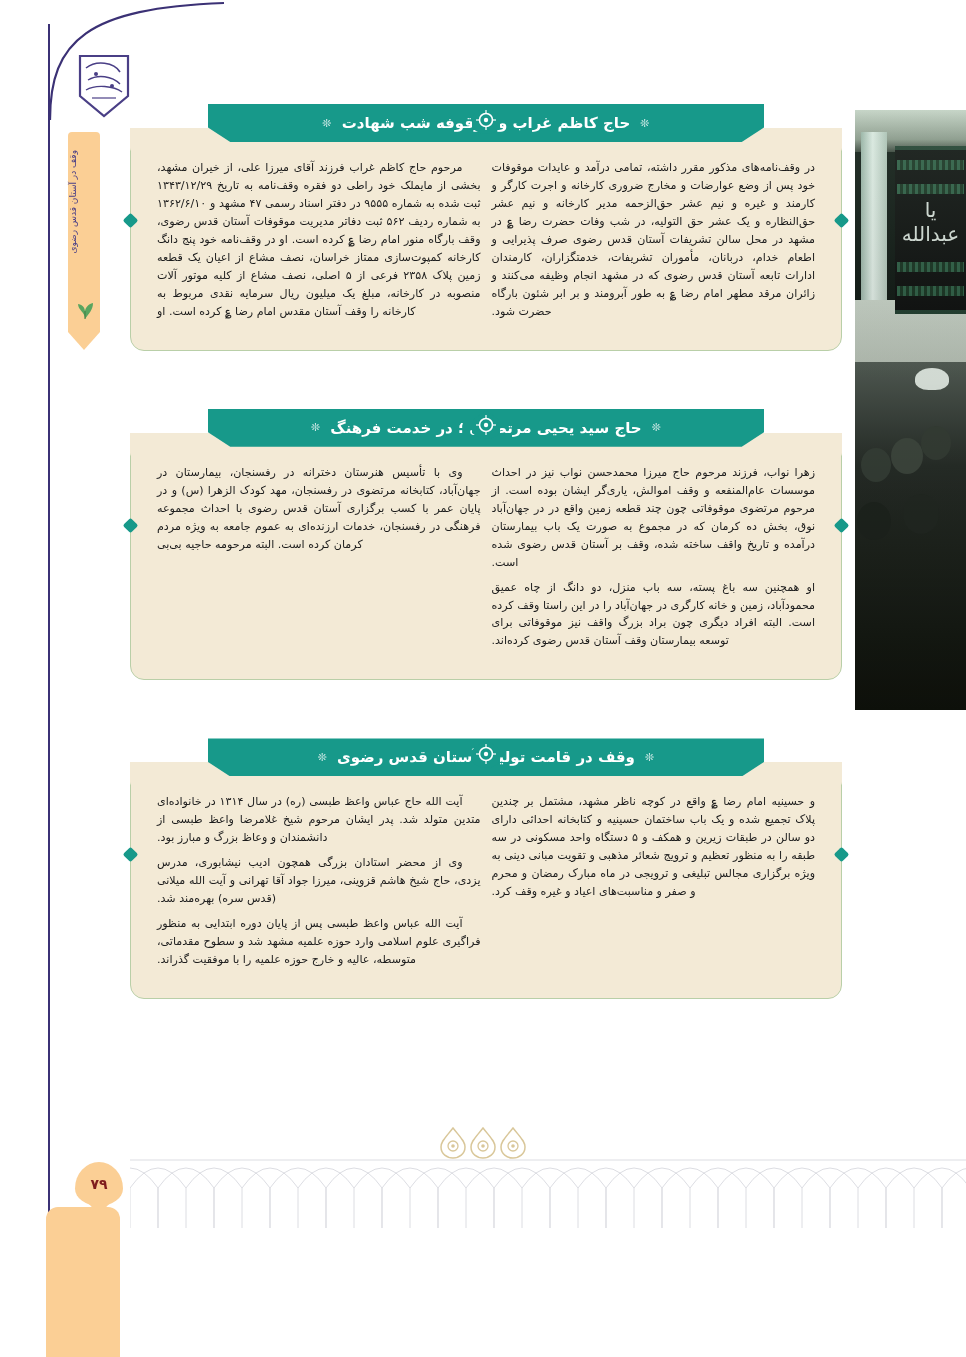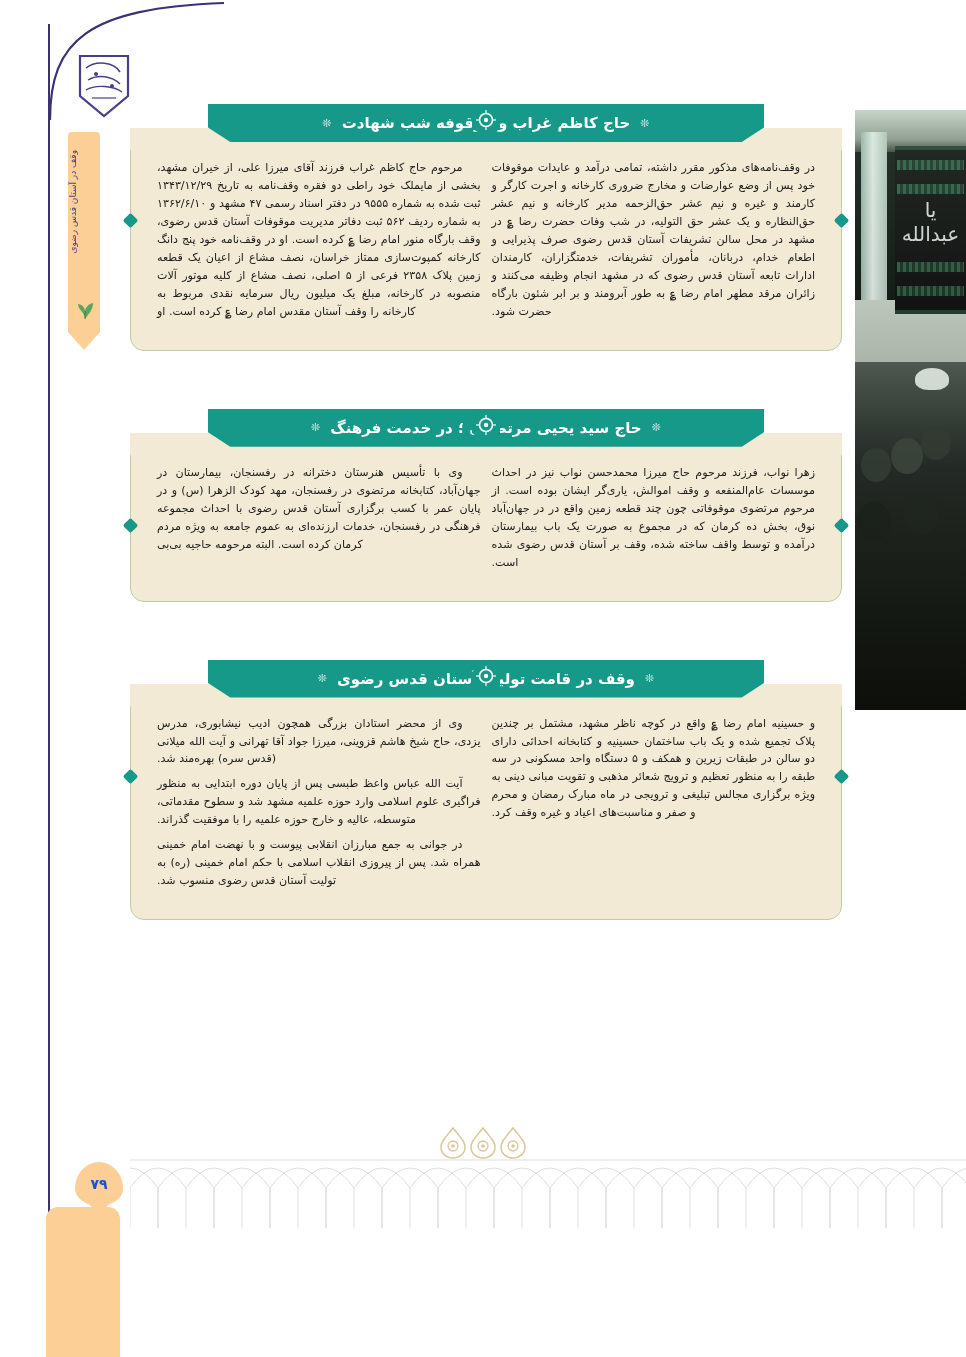--- a/index.html
+++ b/index.html
@@ -26,21 +26,21 @@
     transform:rotate(180deg);transform-origin:center;
     font-size:9px;color:#4a3f86;letter-spacing:.4px;direction:rtl;
     white-space:nowrap;
   }
   .tab-leaf{position:absolute;left:74px;top:296px;width:22px;height:24px;}
   .page-num-badge{
     position:absolute;left:75px;top:1162px;width:48px;height:44px;
     background:#fbcf95;
     border-radius:50% 50% 50% 50% / 60% 60% 40% 40%;
     display:flex;align-items:center;justify-content:center;
-    font-size:14px;color:#1d4ed8;font-weight:bold;
+    font-size:14px;color:#7f1d1d;font-weight:bold;
   }
   .page-num-badge:after{
     content:"";position:absolute;left:14px;bottom:-9px;width:0;height:0;
     border-left:10px solid transparent;border-right:10px solid transparent;
     border-top:11px solid #fbcf95;
   }
   .bottom-bar{
     position:absolute;left:46px;top:1207px;width:74px;height:150px;
     background:#fbcf95;border-radius:12px 12px 0 0;
   }
@@ -241,21 +241,22 @@
       <span class="flourish">❊</span>
     </div>
     <div class="panel">
       <span class="dot dot-l"></span>
       <span class="dot dot-r"></span>
       <div class="cols">
         <div class="col">
           <p class="first">وی با تأسیس هنرستان دخترانه در رفسنجان، بیمارستان در جهان‌آباد، کتابخانه مرتضوی در رفسنجان، مهد کودک الزهرا (س) و در پایان عمر با کسب برگزاری آستان قدس رضوی با احداث مجموعه فرهنگی در رفسنجان، خدمات ارزنده‌ای به عموم جامعه به ویژه مردم کرمان کرده است. البته مرحومه حاجیه بی‌بی</p>
         </div>
         <div class="col">
-          <p>زهرا نواب، فرزند مرحوم حاج میرزا محمدحسن نواب نیز در احداث موسسات عام‌المنفعه و وقف اموالش، یاری‌گر ایشان بوده است. از مرحوم مرتضوی موقوفاتی چون چند قطعه زمین واقع در در جهان‌آباد نوق، بخش ده کرمان که در مجموع به صورت یک باب بیمارستان درآمده و توسط واقف ساخته شده، وقف بر آستان قدس رضوی شده است.</p>
+          <p>زهرا نواب، فرزند مرحوم حاج میرزا محمدحسن نواب نیز در احداث موسسات عام‌المنفعه و وقف اموالش، یاری‌گر ایشان بوده است. از مرحوم مرتضوی موقوفاتی چون چند قطعه زمین واقع در در جهان‌آباد نوق، بخش ده کرمان که در مجموع به صورت یک باب بیمارستان درآمده و تاریخ واقف ساخته شده، وقف بر آستان قدس رضوی شده است.</p>
+          <p>او همچنین سه باغ پسته، سه باب منزل، دو دانگ از چاه عمیق محمودآباد، زمین و خانه کارگری در جهان‌آباد را در این راستا وقف کرده است. البته افراد دیگری چون براد بزرگ واقف نیز موقوفاتی برای توسعه بیمارستان وقف آستان قدس رضوی کرده‌اند.</p>
         </div>
       </div>
     </div>
   </div>
 
   <div class="section" style="margin-top:58px;">
     <div class="sec-ornament">
       <svg viewBox="0 0 34 34" width="34" height="34">
         <path d="M17 1 L31 12 L31 24 Q17 36 3 24 L3 12 Z" fill="#17998a"></path>
         <circle cx="17" cy="16" r="6.5" fill="none" stroke="#fff" stroke-width="1.6"></circle>
@@ -272,23 +273,23 @@
     <div class="ribbon">
       <span class="flourish">❊</span>
       <span>وقف در قامت تولیت آستان قدس رضوی</span>
       <span class="flourish">❊</span>
     </div>
     <div class="panel">
       <span class="dot dot-l"></span>
       <span class="dot dot-r"></span>
       <div class="cols">
         <div class="col">
+          <p class="first">آیت الله حاج عباس واعظ طبسی (ره) در سال ۱۳۱۴ در خانواده‌ای متدین متولد شد. پدر ایشان مرحوم شیخ غلامرضا واعظ طبسی از دانشمندان و وعاظ بزرگ و مبارز بود.</p>
           <p class="first">وی از محضر استادان بزرگی همچون ادیب نیشابوری، مدرس یزدی، حاج شیخ هاشم قزوینی، میرزا جواد آقا تهرانی و آیت الله میلانی (قدس سره) بهره‌مند شد.</p>
           <p class="first">آیت الله عباس واعظ طبسی پس از پایان دوره ابتدایی به منظور فراگیری علوم اسلامی وارد حوزه علمیه مشهد شد و سطوح مقدماتی، متوسطه، عالیه و خارج حوزه علمیه را با موفقیت گذراند.</p>
-          <p class="first">در جوانی به جمع مبارزان انقلابی پیوست و با نهضت امام خمینی همراه شد. پس از پیروزی انقلاب اسلامی با حکم امام خمینی (ره) به تولیت آستان قدس رضوی منسوب شد.</p>
         </div>
         <div class="col">
           <p>و حسینیه امام رضا ؏ واقع در کوچه ناظر مشهد، مشتمل بر چندین پلاک تجمیع شده و یک باب ساختمان حسینیه و کتابخانه احداثی دارای دو سالن در طبقات زیرین و همکف و ۵ دستگاه واحد مسکونی در سه طبقه را به منظور تعظیم و ترویج شعائر مذهبی و تقویت مبانی دینی به ویژه برگزاری مجالس تبلیغی و ترویجی در ماه مبارک رمضان و محرم و صفر و مناسبت‌های اعیاد و غیره وقف کرد.</p>
         </div>
       </div>
     </div>
   </div>
 </div>
 
 <div class="bottom-orns">

